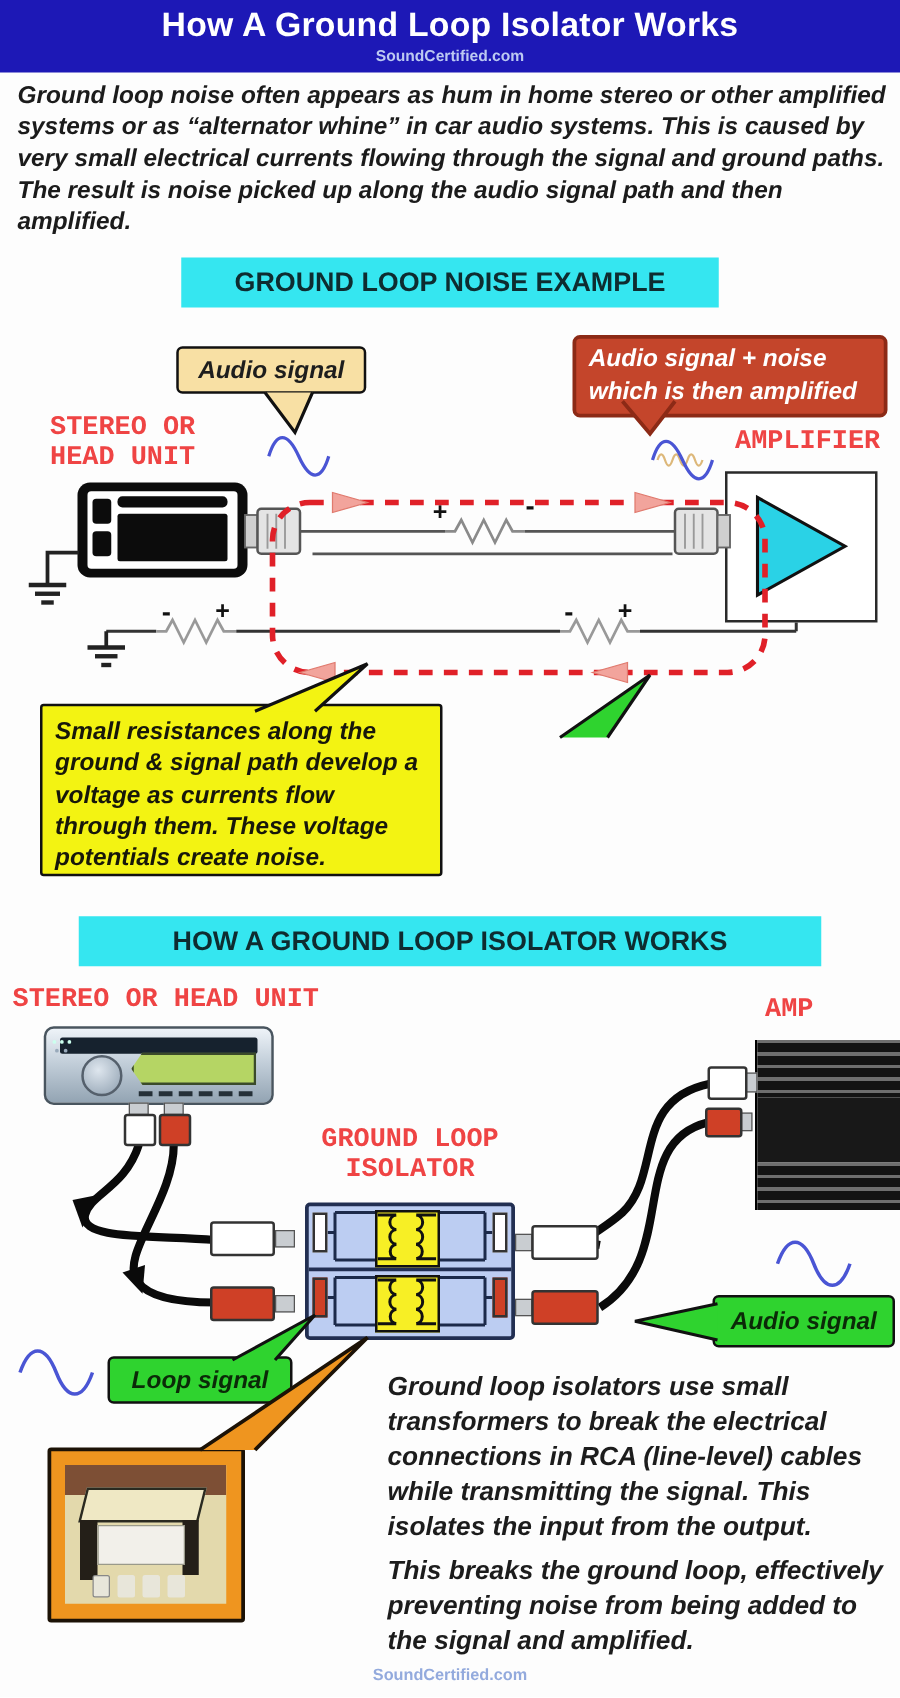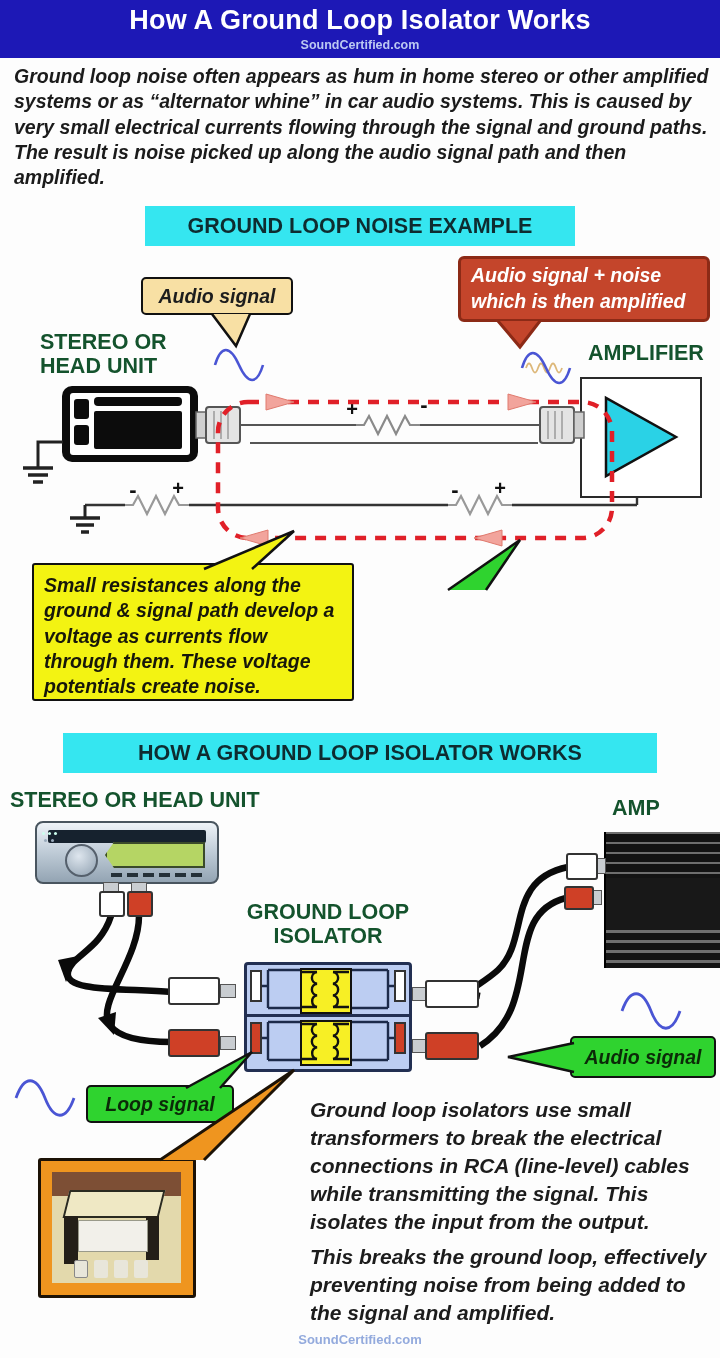--- a/index.html
+++ b/index.html
@@ -16,28 +16,28 @@
   
   .intro{left:14px;top:64px;width:698px;font-size:19.5px;line-height:1.3;color:#1b1b1b;}
   
   .banner{background:#35e6f0;color:#0e2c30;font-weight:bold;font-size:21.5px;
           display:flex;align-items:center;justify-content:center;z-index:2;}
   
   .callout{box-sizing:border-box;border:2.5px solid #111;border-radius:5px;z-index:6;
            display:flex;align-items:center;justify-content:center;line-height:1.25;}
   .tan{background:#f8e0a4;color:#1d1d1d;font-size:19.5px;}
   .redc{background:#c4452b;border:3px solid #8c2a16;border-radius:6px;color:#fff;
-        font-size:19.5px;line-height:1.32;padding:4px 10px;}
+        font-size:19.5px;line-height:1.32;padding:4px 10px;margin-top:12px;}
   .yellowc{background:#f3f312;color:#17170a;font-size:19.5px;line-height:1.3;
            padding:8px 10px;align-items:flex-start;justify-content:flex-start;border-radius:3px;}
   .greenc{background:#2fd32f;color:#0b2a08;font-size:19.5px;line-height:1.3;
           padding:8px 10px;align-items:flex-start;justify-content:flex-start;border-radius:3px;}
   .greensm{background:#2fd32f;color:#0b2a08;font-size:19.5px;}
   .tail{z-index:7;}
-  .dlabel{font-weight:bold;color:#14532d;line-height:1.1;z-index:4;}
+  .dlabel{font-weight:bold;color:#ef4444;line-height:1.1;z-index:4;font-family:Liberation Mono, monospace;}
   
   .hu1{left:62px;top:386px;width:136px;height:76px;background:#0c0c0c;border-radius:10px;z-index:3;}
   .hu1 .panel{position:absolute;left:8px;top:7px;width:120px;height:62px;background:#ffffff;border-radius:3px;}
   .hu1 .bar{position:absolute;background:#0c0c0c;}
   
   .ampbox{left:580px;top:377px;width:122px;height:121px;background:#ffffff;border:2.5px solid #2a2a2a;
           box-sizing:border-box;z-index:3;}
   
   .hu2{left:35px;top:821px;width:184px;height:63px;border:2px solid #49555f;border-radius:8px;z-index:5;
        background:linear-gradient(180deg,#eef3f8 0%,#c3cfda 45%,#93a4b3 100%);box-sizing:border-box;}

